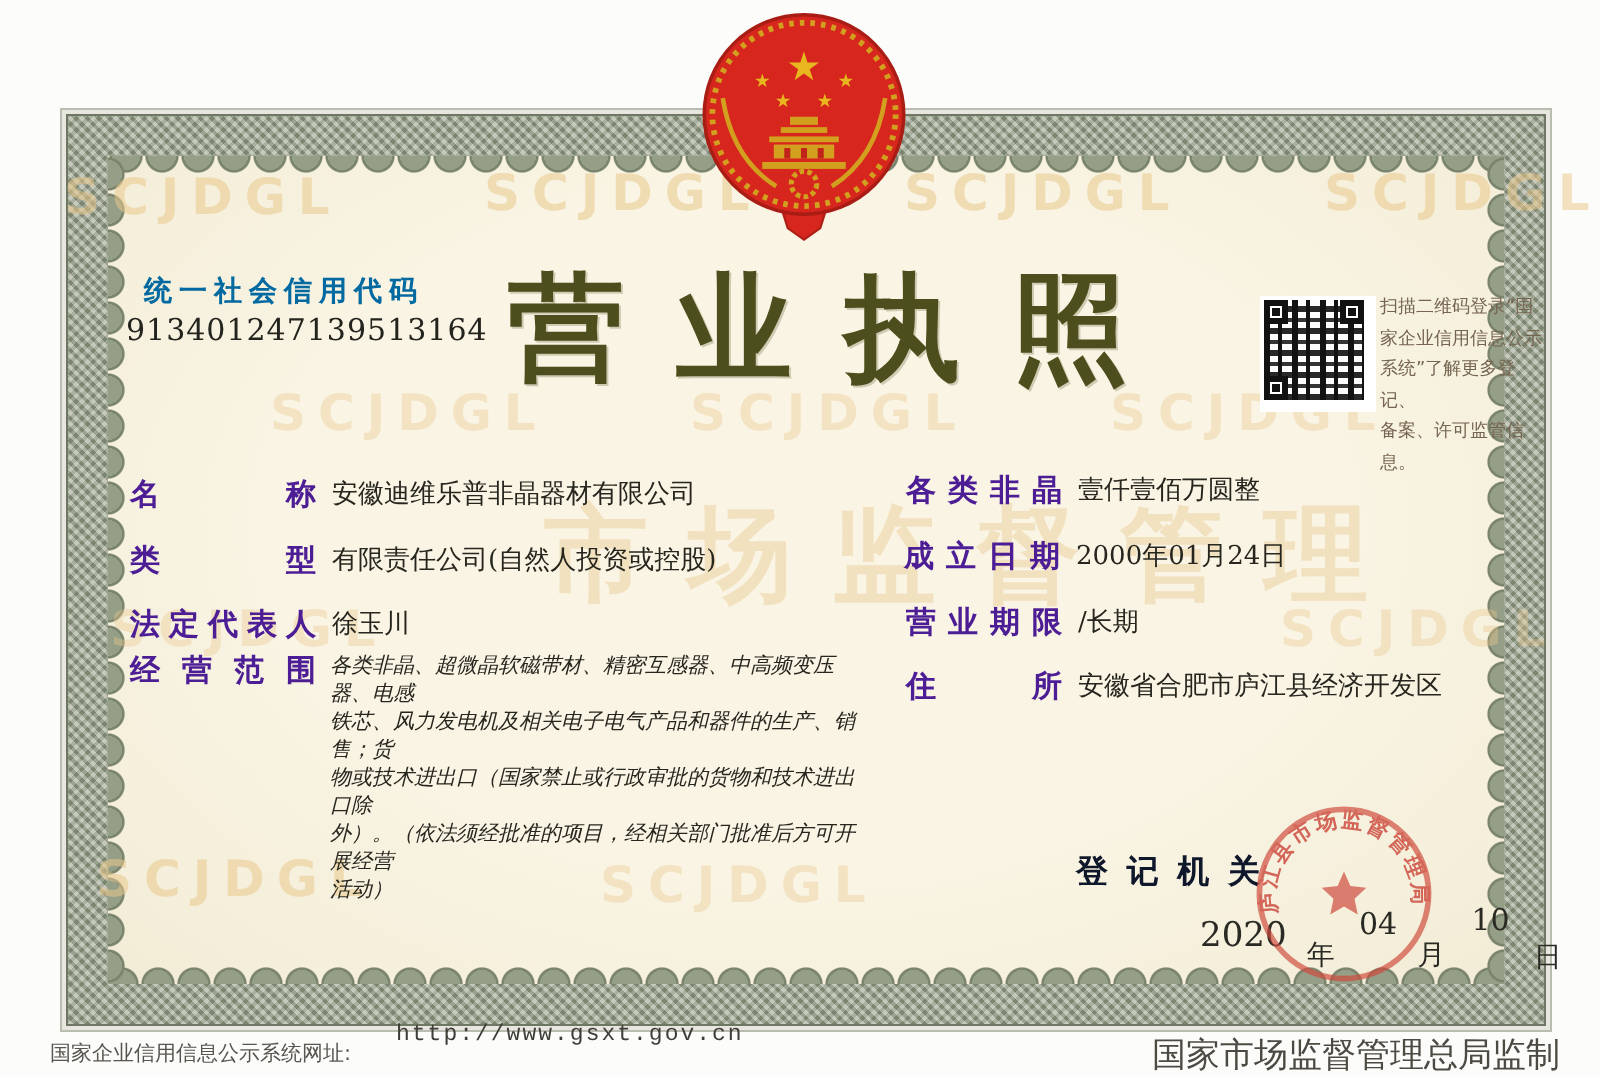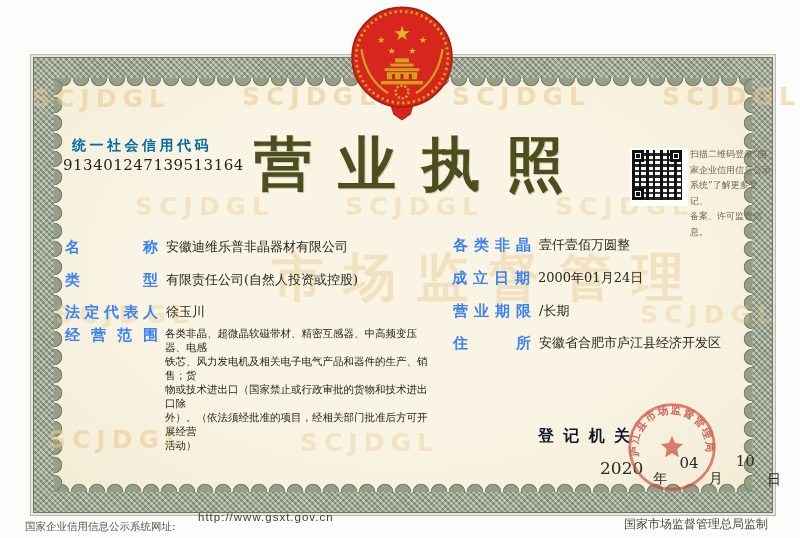--- a/index.html
+++ b/index.html
@@ -48,47 +48,47 @@
       background:
         repeating-linear-gradient(0deg,rgba(17,17,17,.9) 0 3px,transparent 3px 6px,rgba(17,17,17,.85) 6px 8px,transparent 8px 11px),
         repeating-linear-gradient(90deg,#131313 0 3px,#fdfdfd 3px 7px,#131313 7px 9px,#fdfdfd 9px 14px);}
   .finder{position:absolute;width:12px;height:12px;background:#fff;border:3px solid #111;box-sizing:border-box;}
   .finder:after{content:"";position:absolute;left:1px;top:1px;width:4px;height:4px;background:#111;}
   .f1{left:0;top:0;} .f2{right:0;top:0;} .f3{left:0;bottom:0;}
   .qr-caption{position:absolute;left:690px;top:147px;width:84px;font-size:9px;line-height:15.5px;
       color:#75644f;z-index:3;}
   
   .field{position:absolute;display:flex;z-index:3;}
-  .flabel{display:inline-block;width:93px;font-size:15px;font-weight:600;color:#3b82f6;
+  .flabel{display:inline-block;width:93px;font-size:15px;font-weight:600;color:#4c1d95;
       text-align:justify;text-align-last:justify;flex:none;}
   .fvalue{margin-left:8px;font-size:13px;color:#26261f;
       font-family:"DejaVu Serif","Liberation Serif",serif;white-space:nowrap;}
   .flabel.r{width:78px;}
   .scope-lines{margin-left:7px;width:268px;font-size:10.5px;line-height:14px;color:#26261f;
-      font-family:"DejaVu Serif","Liberation Serif",serif;}
+      font-family:"DejaVu Serif","Liberation Serif",serif;font-style:italic;}
   
   .registrar{position:absolute;left:538px;top:426px;width:92px;font-size:16px;font-weight:700;
       color:#0f172a;text-align:justify;text-align-last:justify;z-index:3;}
   .dateline{position:absolute;left:600px;top:450px;z-index:4;white-space:nowrap;color:#2a2a24;}
   .dateline span{display:inline-block;position:relative;}
   .d-num{font-family:"DejaVu Serif","Liberation Serif",serif;}
   .d-year{font-size:17px;top:8px;}
   .d-u1{font-size:14px;top:17px;margin-left:5px;}
   .d-month{font-size:15px;top:2px;margin-left:7px;}
   .d-u2{font-size:14px;top:17px;margin-left:5px;}
   .d-day{font-size:15px;top:0;margin-left:8px;}
   .d-u3{font-size:14px;top:18px;margin-left:7px;}
   .seal{position:absolute;left:625px;top:400px;width:94px;height:94px;z-index:5;opacity:.8;}
   
   .emblem{position:absolute;left:344px;top:4px;width:116px;height:118px;z-index:6;}
   
   .foot-site{position:absolute;left:25px;top:520px;font-size:10.5px;color:#57554e;z-index:3;}
   .foot-url{position:absolute;left:198px;top:511px;font-size:11.5px;color:#3f3d37;
-      font-family:Liberation Sans, sans-serif;letter-spacing:1px;z-index:3;}
-  .foot-maker{position:absolute;right:32px;top:516px;font-size:12px;color:#4c4a42;z-index:3;margin-left:30px;}
+      font-family:Liberation Mono, monospace;letter-spacing:1px;z-index:3;}
+  .foot-maker{position:absolute;right:20px;top:516px;font-size:17px;color:#4c4a42;z-index:3;margin-left:30px;}
 </style>
 </head>
 <body>
 
 <div class="stage">
 
   <div class="cert-border">
     <div class="paper">
       <div class="sc sc-top"></div>
       <div class="sc sc-bot"></div>

